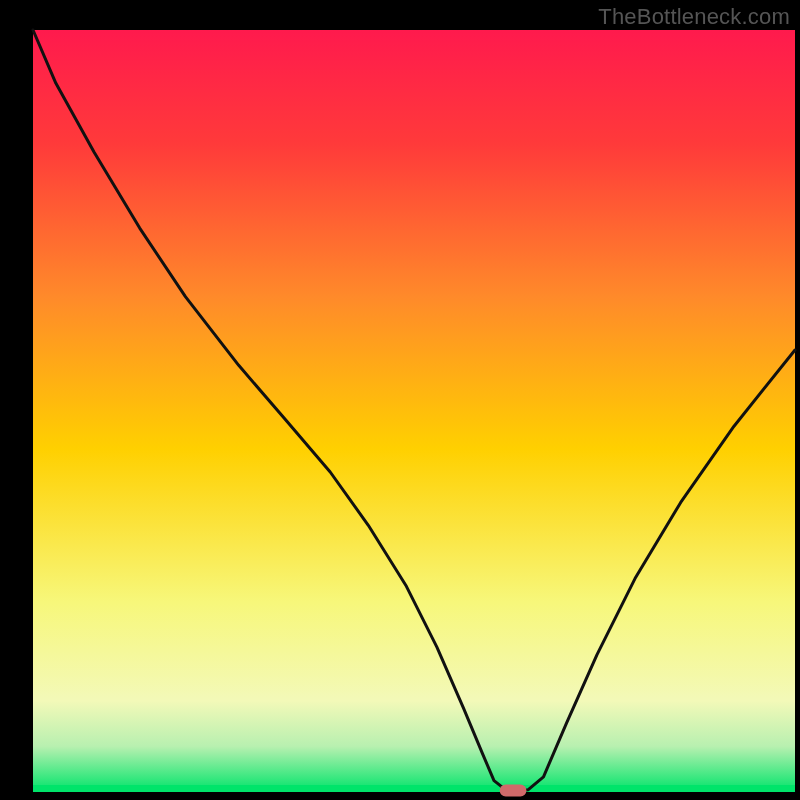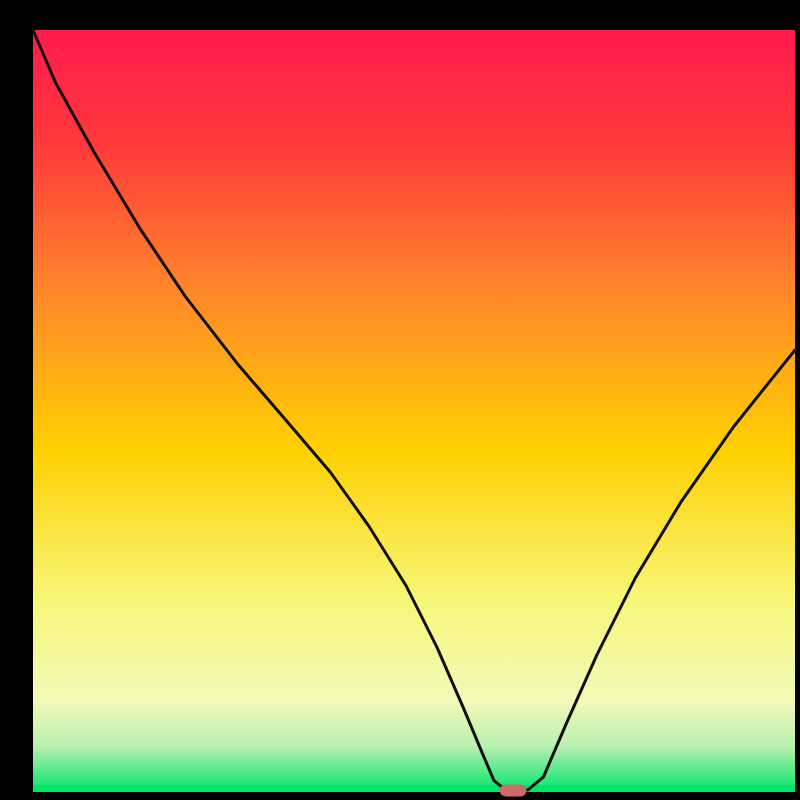--- a/index.html
+++ b/index.html
@@ -32,20 +32,21 @@
     left: 0;
     width: 800px;
     height: 800px;
     display: block;
   }
 </style>
 </head>
 <body>
 
 <div class="chart-wrap">
+  <div class="watermark">TheBottleneck.com</div>
   <svg id="chart-svg" viewBox="0 0 800 800">
       <defs>
         <linearGradient id="bg-grad" x1="0" y1="0" x2="0" y2="1">
           <stop offset="0%" stop-color="#ff1a4d"></stop>
           <stop offset="15%" stop-color="#ff3a3a"></stop>
           <stop offset="35%" stop-color="#ff8a2a"></stop>
           <stop offset="55.00000000000001%" stop-color="#ffd000"></stop>
           <stop offset="75%" stop-color="#f7f77a"></stop>
           <stop offset="88%" stop-color="#f3f9b8"></stop>
           <stop offset="94%" stop-color="#b8f0b0"></stop>

